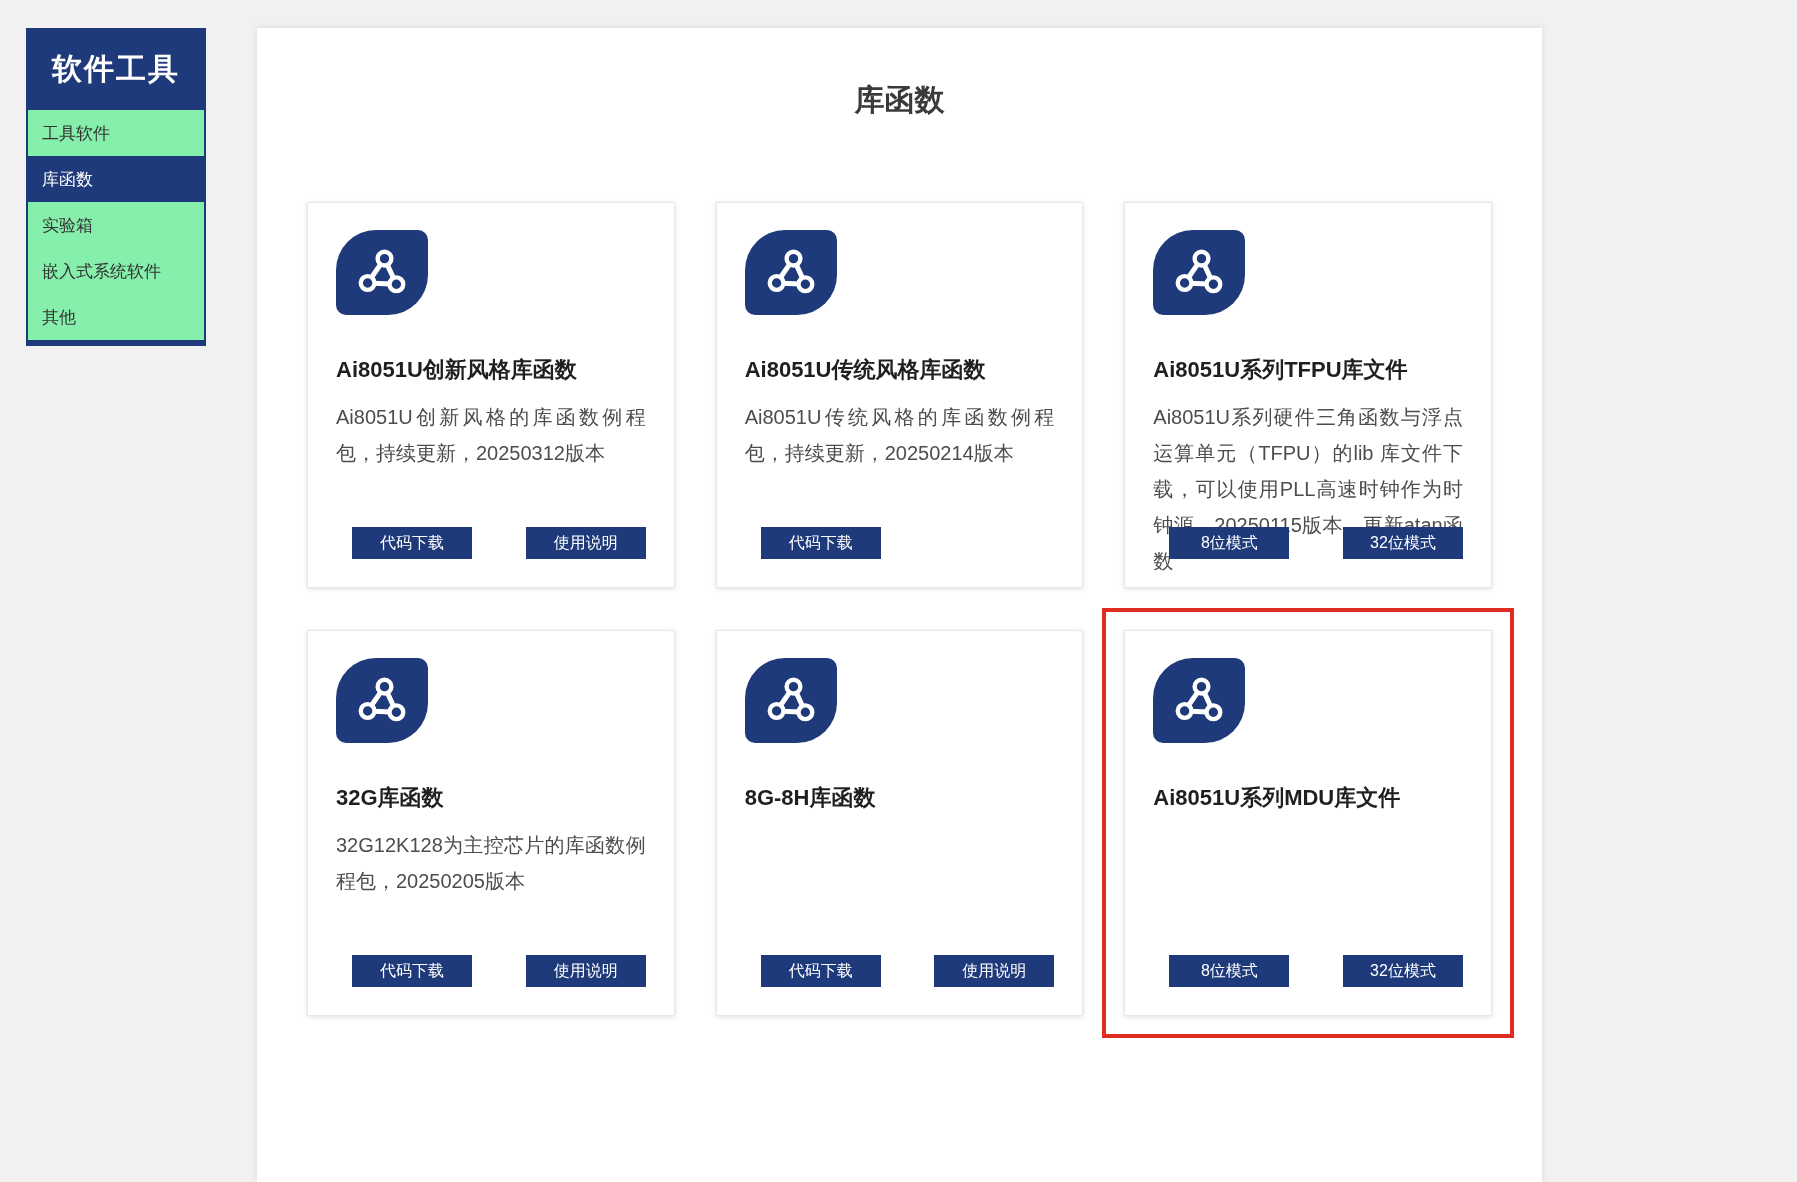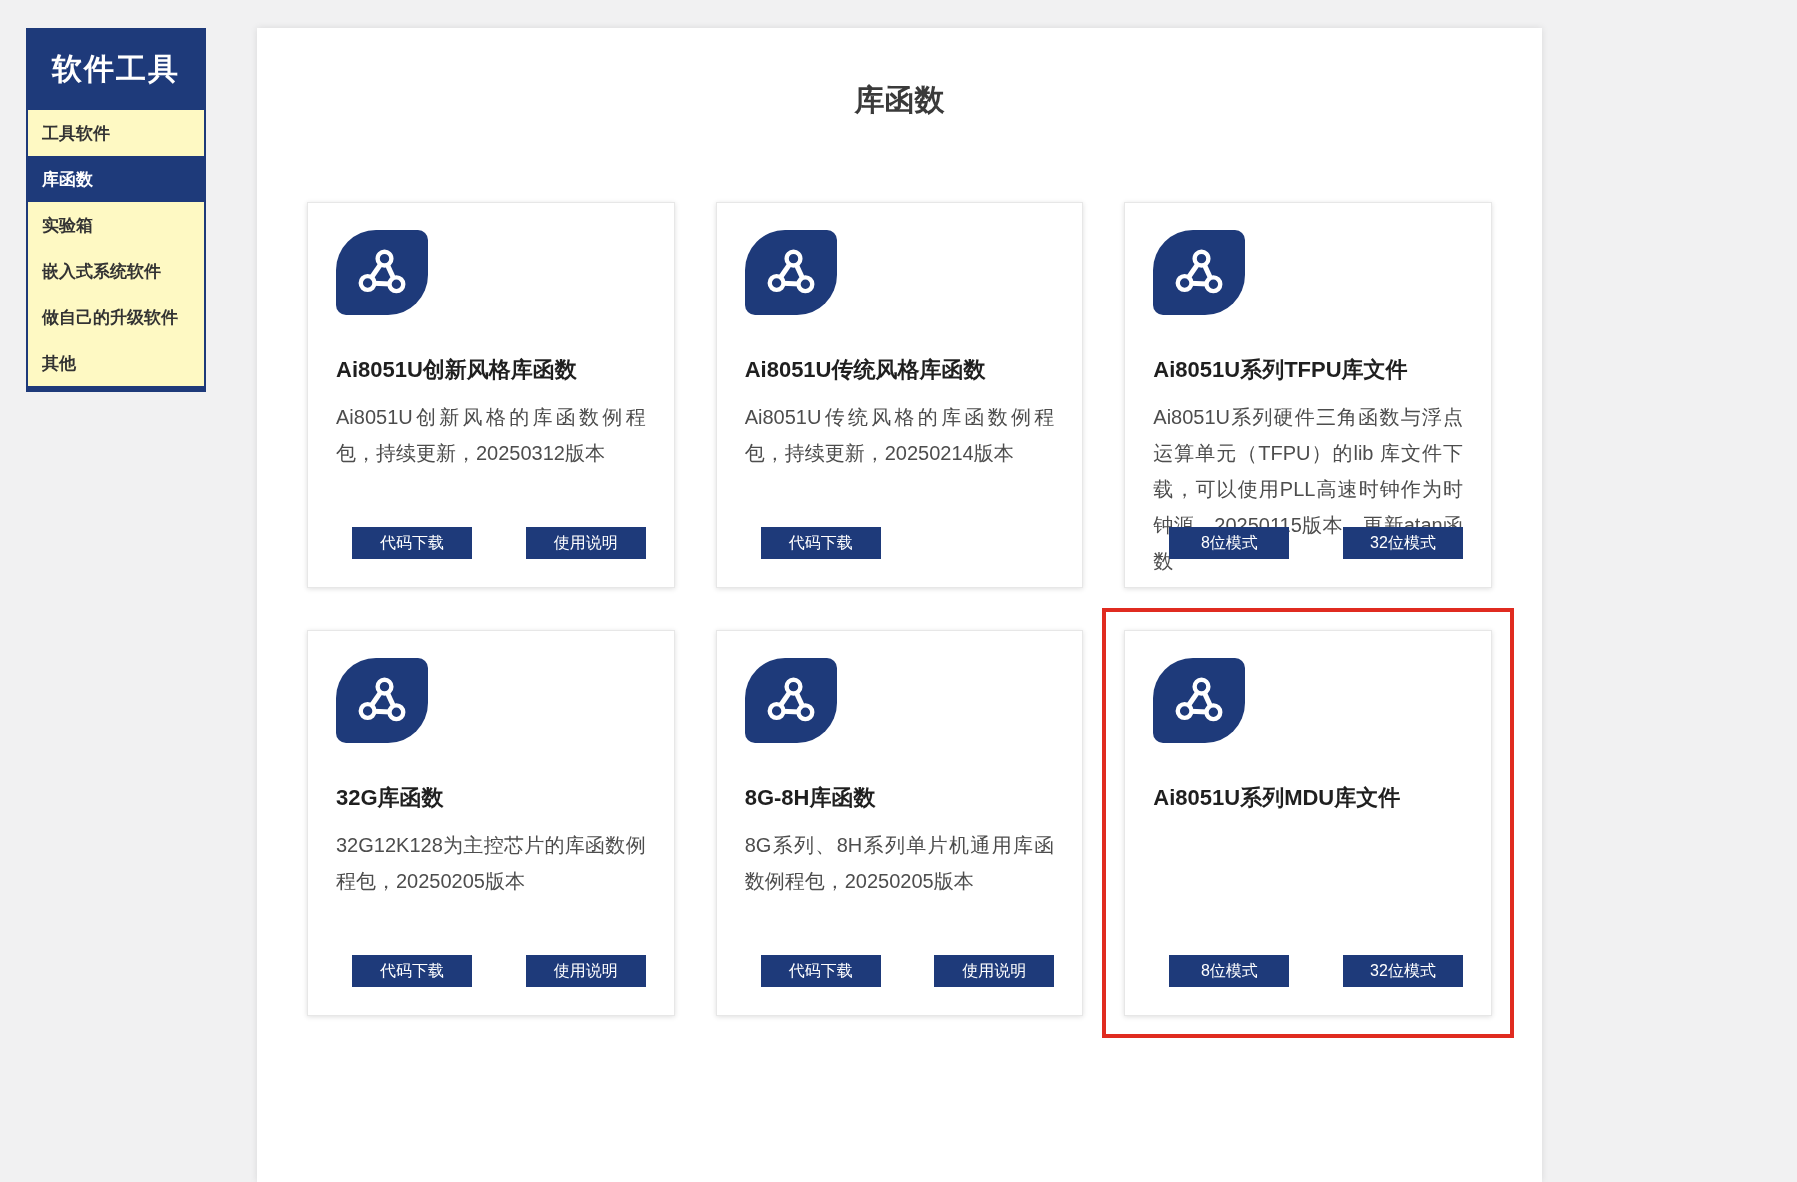--- a/index.html
+++ b/index.html
@@ -13,25 +13,24 @@
   
   .sidebar {
     position: absolute; left: 26px; top: 28px; width: 180px;
   }
   .sidebar-header {
     height: 82px; background: var(--blue);
     color: #fff; font-size: 30px; font-weight: bold; letter-spacing: 2px;
     display: flex; align-items: center; justify-content: center;
   }
   .sidebar-nav {
-    background: #fef9c3;
+    background: #86efac;
     border-left: 2px solid var(--blue);
     border-right: 2px solid var(--blue);
     border-bottom: 6px solid var(--blue);
-    font-weight: bold;
   }
   .nav-item {
     height: 46px; display: flex; align-items: center;
     padding-left: 14px; font-size: 17px; color: #333;
     cursor: pointer; white-space: nowrap;
   }
   .nav-item.active { background: var(--blue); color: #fff; }
 
   
   .panel {
@@ -99,23 +98,20 @@
       <div class="nav-item active">
     <span>库函数</span>
   </div>
       <div class="nav-item">
     <span>实验箱</span>
   </div>
       <div class="nav-item">
     <span>嵌入式系统软件</span>
   </div>
       <div class="nav-item">
-    <span>做自己的升级软件</span>
-  </div>
-      <div class="nav-item">
     <span>其他</span>
   </div>
     </nav>
 </aside>
 
 <main class="panel">
   <h1 class="page-title">库函数</h1>
   <div class="cards" id="cards">
       <section class="card">
     <div class="leaf">
@@ -213,21 +209,20 @@
           <line x1="25" y1="64" x2="71" y2="66"></line>
         </g>
         <g stroke="#ffffff" stroke-width="7" class="node-fill">
           <circle cx="52" cy="25" r="11" fill="#1e3a7a"></circle>
           <circle cx="25" cy="64" r="11" fill="#1e3a7a"></circle>
           <circle cx="71" cy="66" r="11" fill="#1e3a7a"></circle>
         </g>
       </svg>
     </div>
     <h2 class="card-title">8G-8H库函数</h2>
-    <p class="card-desc">8G系列、8H系列单片机通用库函数例程包，20250205版本</p>
     <div class="card-buttons">
           <button class="btn">代码下载</button>
           <button class="btn">使用说明</button>
         </div>
   </section>
       <section class="card highlighted">
     <div class="leaf">
       <svg viewBox="0 0 96 96" aria-hidden="true">
         <g stroke="#ffffff" stroke-width="8" fill="none">
           <line x1="52" y1="25" x2="25" y2="64"></line>

